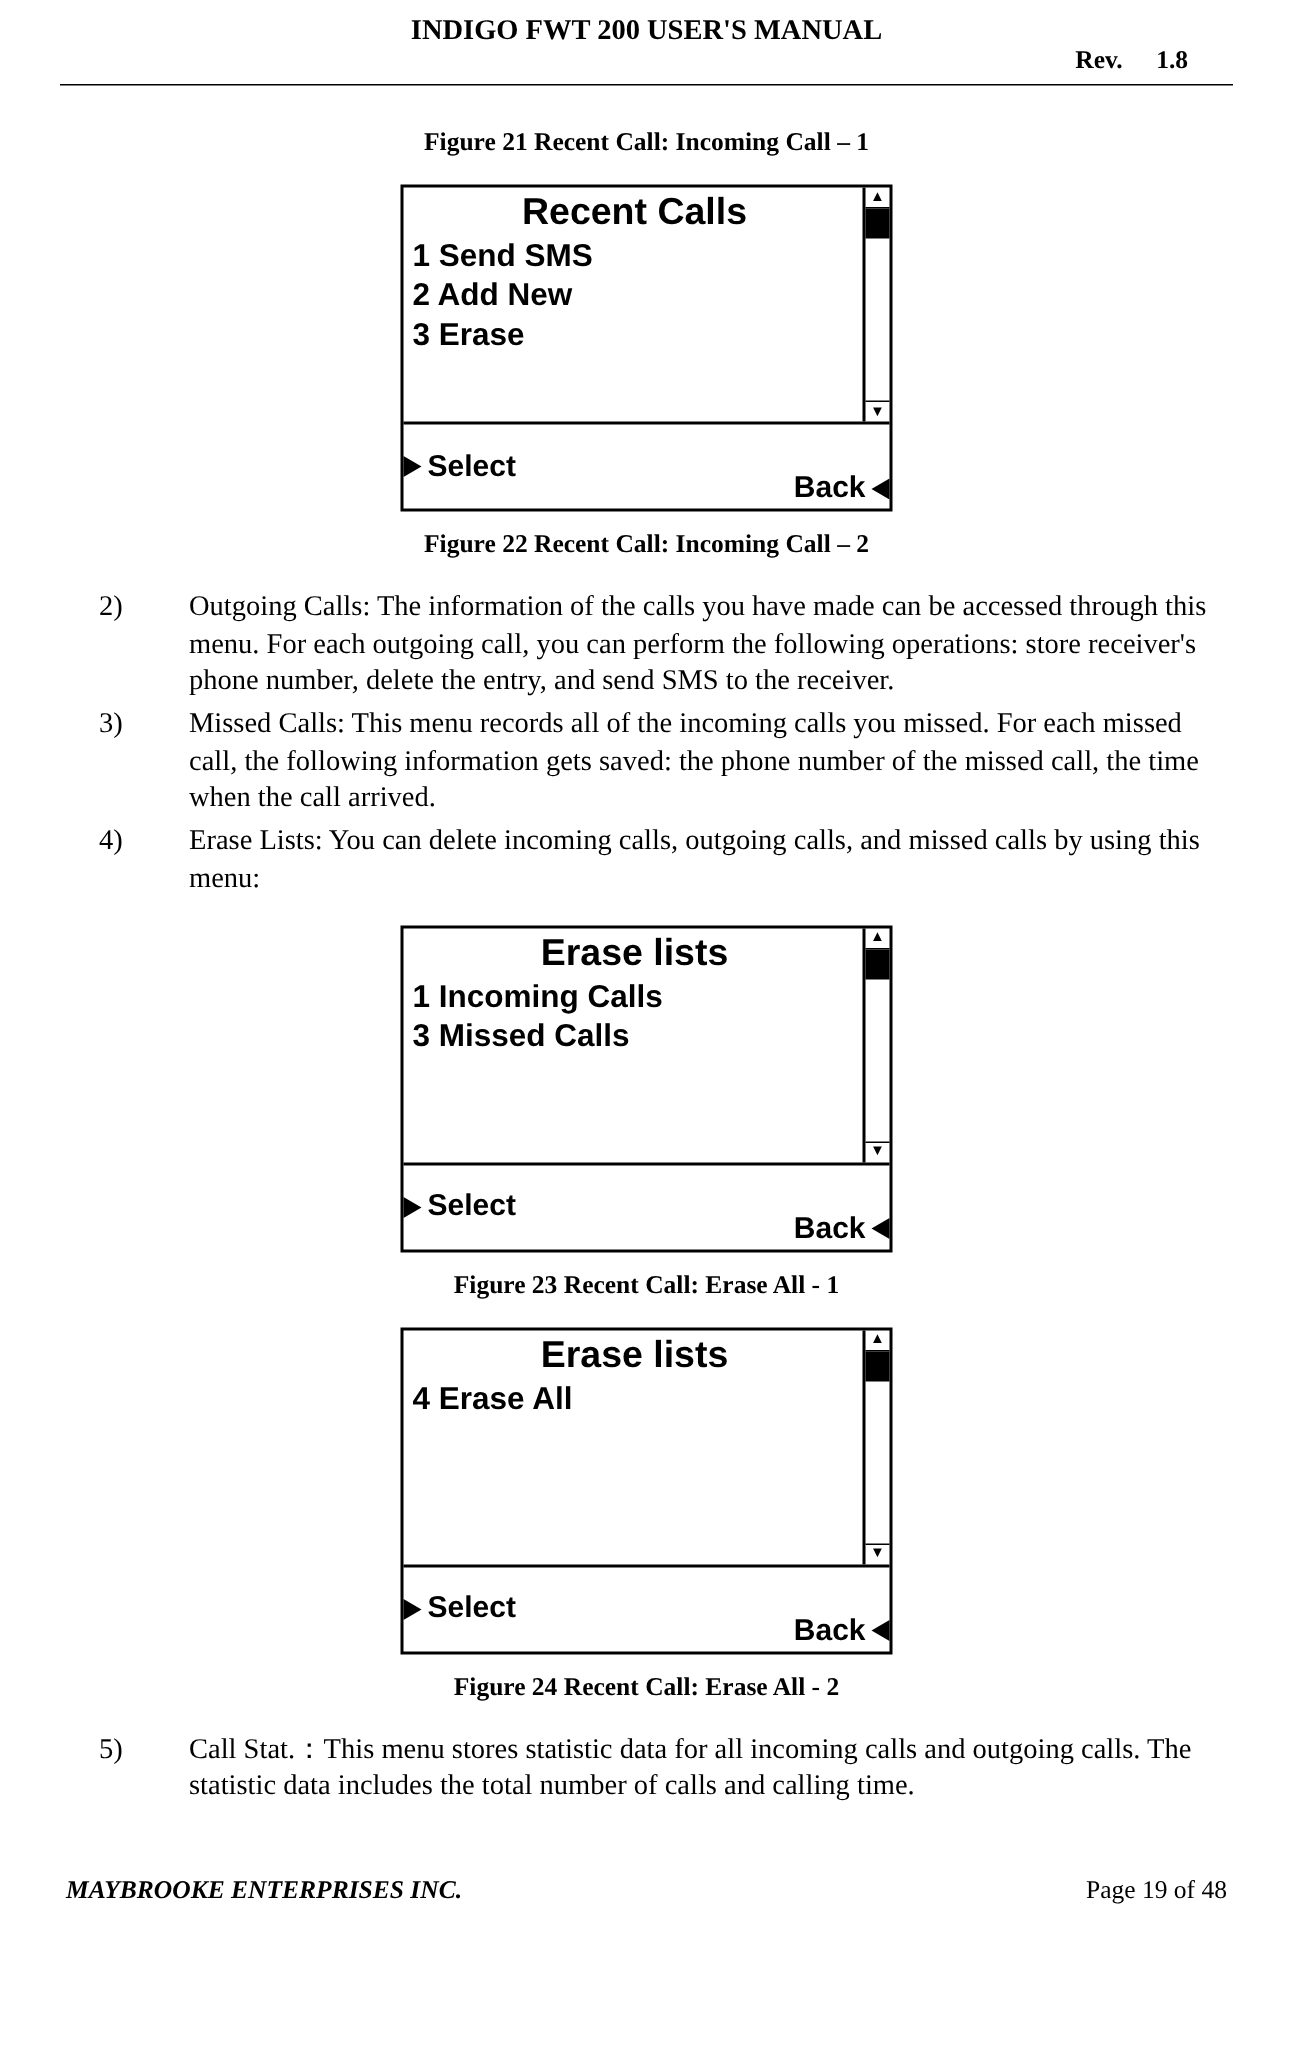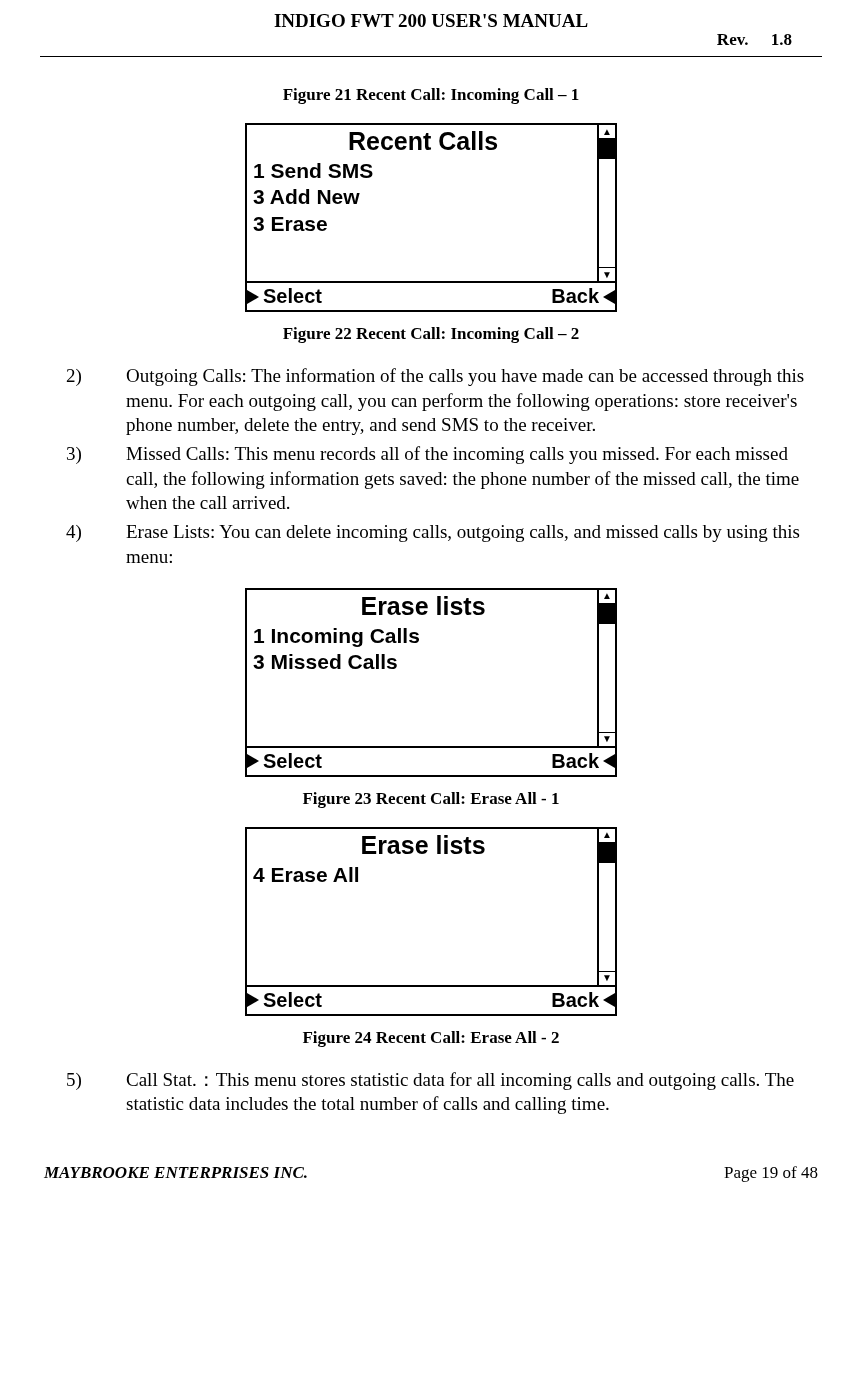--- a/index.html
+++ b/index.html
@@ -30,21 +30,21 @@
     border-top: 1.5px solid #000;
     margin: 6px 0 28px 0;
   }
   .fig-caption {
     text-align: center;
     font-weight: bold;
     font-size: 17px;
     margin: 12px 0 18px 0;
   }
   .phone-screen {
-    width: 372px;
+    width: 328px;
     margin: 0 auto 8px auto;
     border: 2px solid #000;
     font-family: Arial, Helvetica, sans-serif;
     font-weight: bold;
   }
   .phone-main {
     display: flex;
     height: 156px;
   }
   .phone-content {
@@ -87,21 +87,21 @@
     background: #000;
   }
   .phone-softkeys {
     border-top: 2px solid #000;
     display: flex;
     align-items: center;
     font-size: 20px;
     padding: 2px 0;
   }
   .sk-left { display: flex; align-items: center; gap: 4px; }
-  .sk-right { margin-left: auto; display: flex; align-items: center; gap: 4px; }
+  .sk-right { margin-left: auto; display: flex; align-items: center; gap: 4px; margin-top: 29px; }
   .tri-right {
     width: 0; height: 0;
     border-top: 7px solid transparent;
     border-bottom: 7px solid transparent;
     border-left: 12px solid #000;
   }
   .tri-left {
     width: 0; height: 0;
     border-top: 7px solid transparent;
     border-bottom: 7px solid transparent;
@@ -139,21 +139,21 @@
 </div>
 <hr class="top-rule">
 
 <div class="fig-caption">Figure 21  Recent Call: Incoming Call – 1</div>
 
 <div class="phone-screen">
   <div class="phone-main">
     <div class="phone-content">
       <div class="phone-title">Recent Calls</div>
       <div class="phone-item">1 Send SMS</div>
-      <div class="phone-item">3 Add New</div>
+      <div class="phone-item">2 Add New</div>
       <div class="phone-item">3 Erase</div>
     </div>
     <div class="phone-scroll">
       <div class="scroll-arrow">▲</div>
       <div class="scroll-track">
           <div class="scroll-thumb"></div>
         </div>
       <div class="scroll-arrow bottom">▼</div>
     </div>
   </div>

